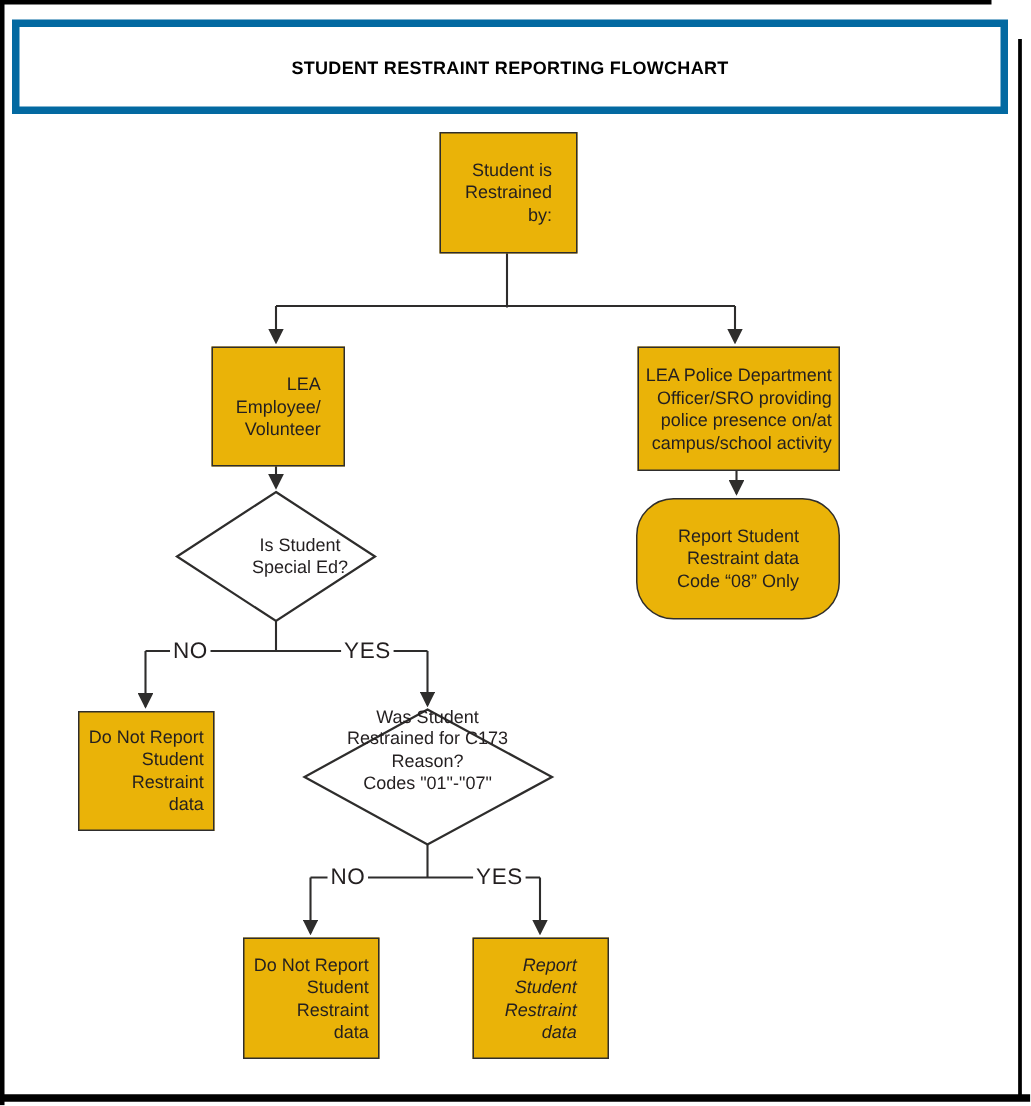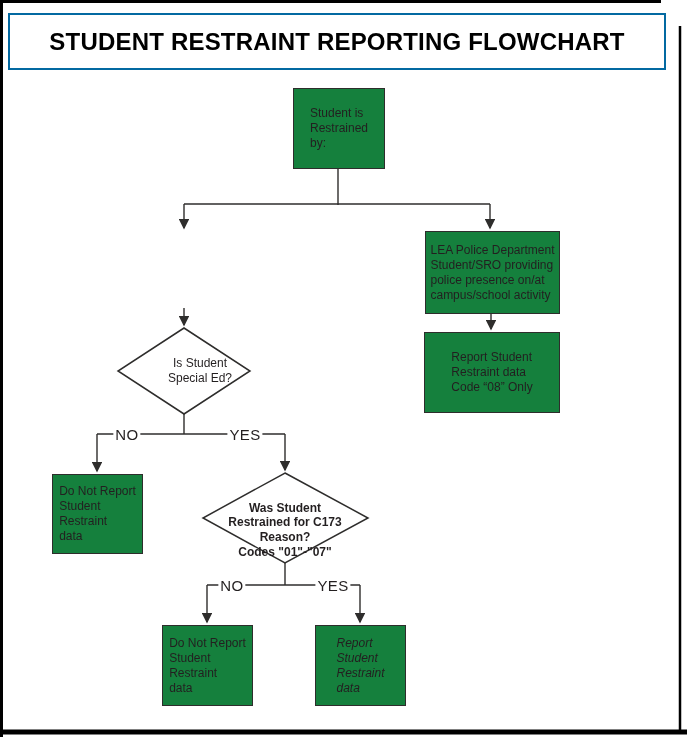--- a/index.html
+++ b/index.html
@@ -3,43 +3,43 @@
 <meta charset="utf-8">
 <style>
   html,body { margin:0; padding:0; background:#ffffff; }
   .page {
     position:relative; width:687px; height:737px; background:#ffffff;
     font-family:"Liberation Sans", sans-serif; color:#231f20; overflow:hidden;
   }
   svg.layer { position:absolute; left:0; top:0; width:687px; height:737px; }
   .title-box {
     position:absolute; left:8px; top:13px; width:654px; height:53px;
-    border:2px solid #0369a1; background:#fff;
+    border:5px solid #0369a1; background:#fff;
     display:flex; align-items:center; justify-content:center;
-    font-size:24px; font-weight:bold; letter-spacing:0.2px; color:#000;
+    font-size:12px; font-weight:bold; letter-spacing:0.2px; color:#000;
   }
   .node {
-    position:absolute; border:1.5px solid #2e2d2c; background:#15803d;
+    position:absolute; border:1.5px solid #2e2d2c; background:#eab308;
     display:flex; align-items:center; justify-content:center;
-    text-align:left; white-space:pre-line; font-size:12px; line-height:1.25;
+    text-align:right; white-space:pre-line; font-size:12px; line-height:1.25;
     padding:1px;
   }
   .n-start        { left:293px; top:88px;  width:88px;  height:77px; }
   .n-lea-employee { left:141px; top:231px; width:85px;  height:76px; }
   .n-lea-police   { left:425px; top:231px; width:131px; height:79px; }
-  .n-report-08    { left:424px; top:332px; width:132px; height:77px; }
+  .n-report-08    { left:424px; top:332px; width:132px; height:77px;border-radius:25px; }
   .n-dnr-a        { left:52px;  top:474px; width:87px;  height:76px; }
   .n-dnr-b        { left:162px; top:625px; width:87px;  height:77px; }
   .n-report-final { left:315px; top:625px; width:87px;  height:77px;font-style:italic; }
   .dtext {
     position:absolute; display:flex; align-items:center; justify-content:center;
     text-align:center; white-space:pre-line; font-size:12px; line-height:1.22;
   }
   .d1-text { left:140px; top:343px; width:120px; height:56px; }
-  .d2-text { left:205px; top:494px; width:160px; height:72px;font-weight:bold; }
+  .d2-text { left:205px; top:464px; width:160px; height:72px; }
   .elabel {
     position:absolute; transform:translate(-50%,-50%);
     background:#fff; padding:0 2px; font-size:15px; letter-spacing:0.4px;
   }
   .no1  { left:127px; top:434px; }
   .yes1 { left:245px; top:434px; }
   .no2  { left:232px; top:585px; }
   .yes2 { left:333px; top:585px; }
 </style>
 </head>
@@ -82,22 +82,25 @@
       <polygon points="184,328 250,371 184,414 118,371"></polygon>
       <polygon points="285,473 368,518 285,563 203,518"></polygon>
     </g>
   </svg>
 
   <div class="title-box">STUDENT RESTRAINT REPORTING FLOWCHART</div>
 
   <div class="node n-start">Student is
 Restrained
 by:</div>
+  <div class="node n-lea-employee">LEA
+Employee/
+Volunteer</div>
   <div class="node n-lea-police">LEA Police Department
-Student/SRO providing
+Officer/SRO providing
 police presence on/at
 campus/school activity</div>
   <div class="node n-report-08">Report Student
 Restraint data
 Code “08” Only</div>
   <div class="node n-dnr-a">Do Not Report
 Student
 Restraint
 data</div>
   <div class="node n-dnr-b">Do Not Report

